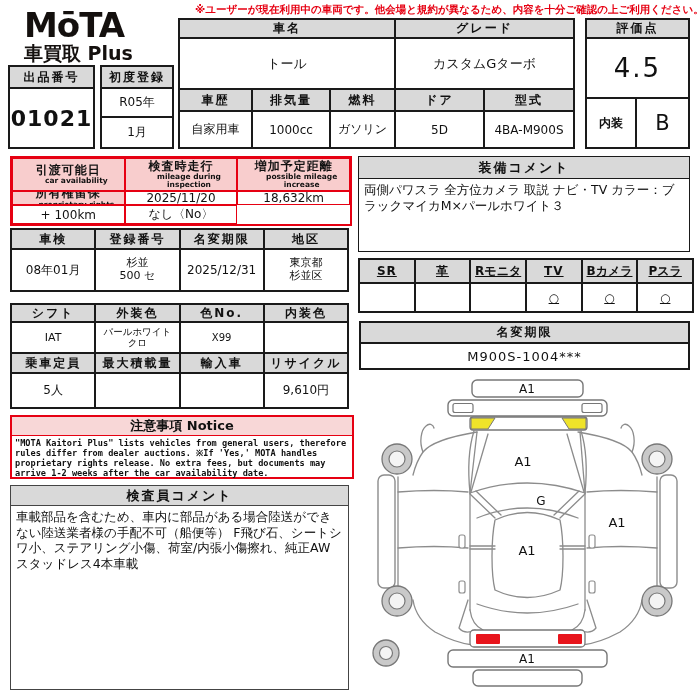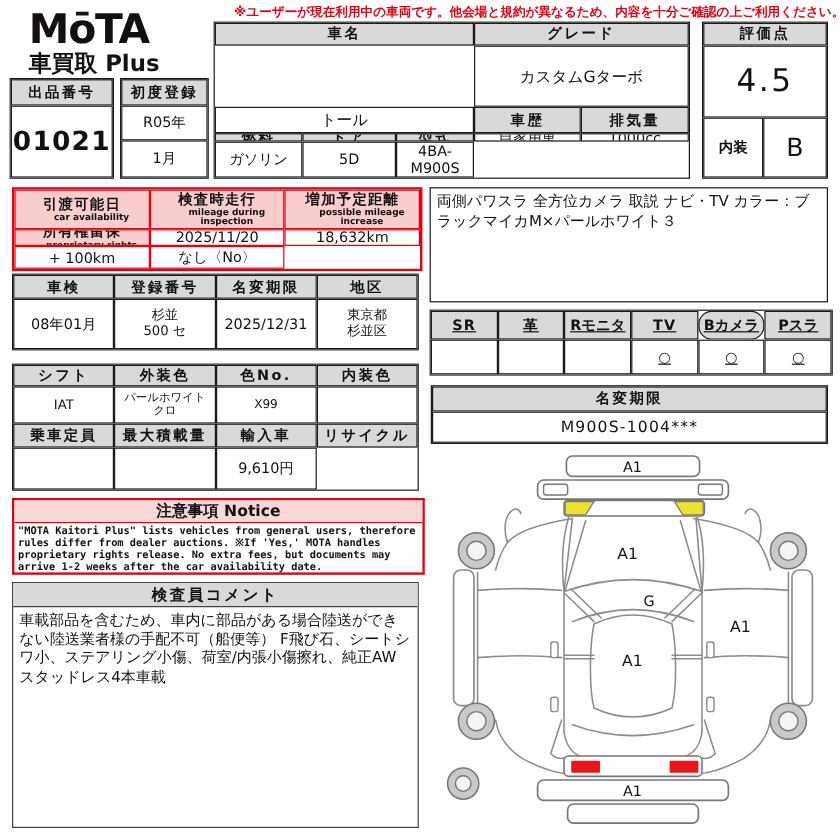--- a/index.html
+++ b/index.html
@@ -47,22 +47,22 @@
 
   <div class="abs tbl" style="left:100px;top:65px;width:72px;height:82px;grid-template-rows:22px 29px 1fr;grid-template-columns:1fr;">
     <div class="cell hdr">初度登録</div>
     <div class="cell">R05年</div>
     <div class="cell">1月</div>
   </div>
 
   <div class="abs tbl" style="left:178px;top:18px;width:395px;height:129px;grid-template-columns:73px 78px 65px 89px 1fr;grid-template-rows:19px 51px 22px 1fr;">
     <div class="cell hdr" style="grid-column:1/4;">車名</div>
     <div class="cell hdr" style="grid-column:4/6;">グレード</div>
+    <div class="cell" style="grid-column:1/4;font-size:13px;">トール</div>
     <div class="cell" style="grid-column:4/6;font-size:13px;">カスタムGターボ</div>
-    <div class="cell" style="grid-column:1/4;font-size:13px;">トール</div>
     <div class="cell hdr">車歴</div>
     <div class="cell hdr">排気量</div>
     <div class="cell hdr">燃料</div>
     <div class="cell hdr">ドア</div>
     <div class="cell hdr">型式</div>
     <div class="cell">自家用車</div>
     <div class="cell">1000cc</div>
     <div class="cell">ガソリン</div>
     <div class="cell">5D</div>
     <div class="cell">4BA-M900S</div>
@@ -124,45 +124,47 @@
     <div class="cell small2">
       <span>パールホワイト</span>
       <span>クロ</span>
     </div>
     <div class="cell" style="font-size:10px;">X99</div>
     <div class="cell"></div>
     <div class="cell hdr">乗車定員</div>
     <div class="cell hdr">最大積載量</div>
     <div class="cell hdr">輸入車</div>
     <div class="cell hdr">リサイクル</div>
+    <div class="cell">5人</div>
     <div class="cell"></div>
     <div class="cell"></div>
     <div class="cell">9,610円</div>
   </div>
 
   <div class="abs" style="left:10px;top:415px;width:340px;height:60px;border:2px solid #e60012;background:#fff;display:flex;flex-direction:column;">
     <div style="height:19px;background:#f8d7d7;border-bottom:1px solid #e60012;display:flex;align-items:center;justify-content:center;font-weight:bold;font-size:13px;">注意事項 Notice</div>
     <div class="mono">"MOTA Kaitori Plus" lists vehicles from general users, therefore rules differ from dealer auctions. ※If 'Yes,' MOTA handles proprietary rights release. No extra fees, but documents may arrive 1-2 weeks after the car availability date.</div>
   </div>
 
   <div class="abs" style="left:10px;top:485px;width:337px;height:203px;border:1px solid #444;background:#fff;display:flex;flex-direction:column;">
     <div class="hdr" style="height:19px;border-bottom:1px solid #444;display:flex;align-items:center;justify-content:center;font-size:13px;">検査員コメント</div>
     <div class="bodytxt">車載部品を含むため、車内に部品がある場合陸送ができない陸送業者様の手配不可（船便等） F飛び石、シートシワ小、ステアリング小傷、荷室/内張小傷擦れ、純正AWスタッドレス4本車載</div>
   </div>
 
   <div class="abs" style="left:358px;top:156px;width:330px;height:94px;border:1px solid #1a1a1a;background:#fff;display:flex;flex-direction:column;">
+    <div class="hdr" style="height:21px;border-bottom:1px solid #1a1a1a;display:flex;align-items:center;justify-content:center;font-size:13px;">装備コメント</div>
     <div class="bodytxt">両側パワスラ 全方位カメラ 取説 ナビ・TV カラー：ブラックマイカM×パールホワイト３</div>
   </div>
 
   <div class="abs tbl" style="left:358px;top:258px;width:334px;height:53px;grid-template-columns:repeat(6,1fr);grid-template-rows:24px 1fr;text-decoration:underline;">
     <div class="cell hdr" style="letter-spacing:1px;">SR</div>
     <div class="cell hdr" style="letter-spacing:1px;">革</div>
     <div class="cell hdr" style="letter-spacing:0;">Rモニタ</div>
     <div class="cell hdr" style="letter-spacing:1px;">TV</div>
-    <div class="cell hdr" style="letter-spacing:0;border-radius:11px;">Bカメラ</div>
+    <div class="cell hdr" style="letter-spacing:0;">Bカメラ</div>
     <div class="cell hdr" style="letter-spacing:0;">Pスラ</div>
     <div class="cell"></div>
     <div class="cell"></div>
     <div class="cell"></div>
     <div class="cell">○</div>
     <div class="cell">○</div>
     <div class="cell">○</div>
   </div>
 
   <div class="abs tbl" style="left:359px;top:321px;width:329px;height:47px;grid-template-columns:1fr;grid-template-rows:21px 1fr;">

